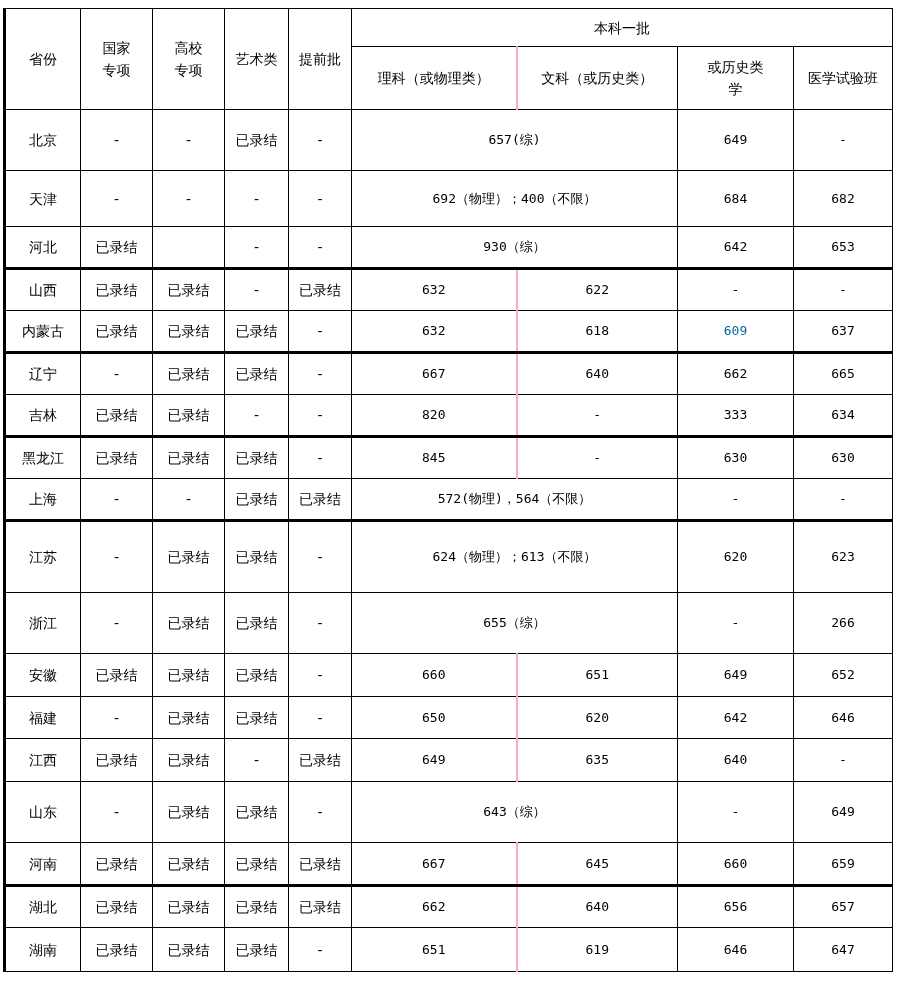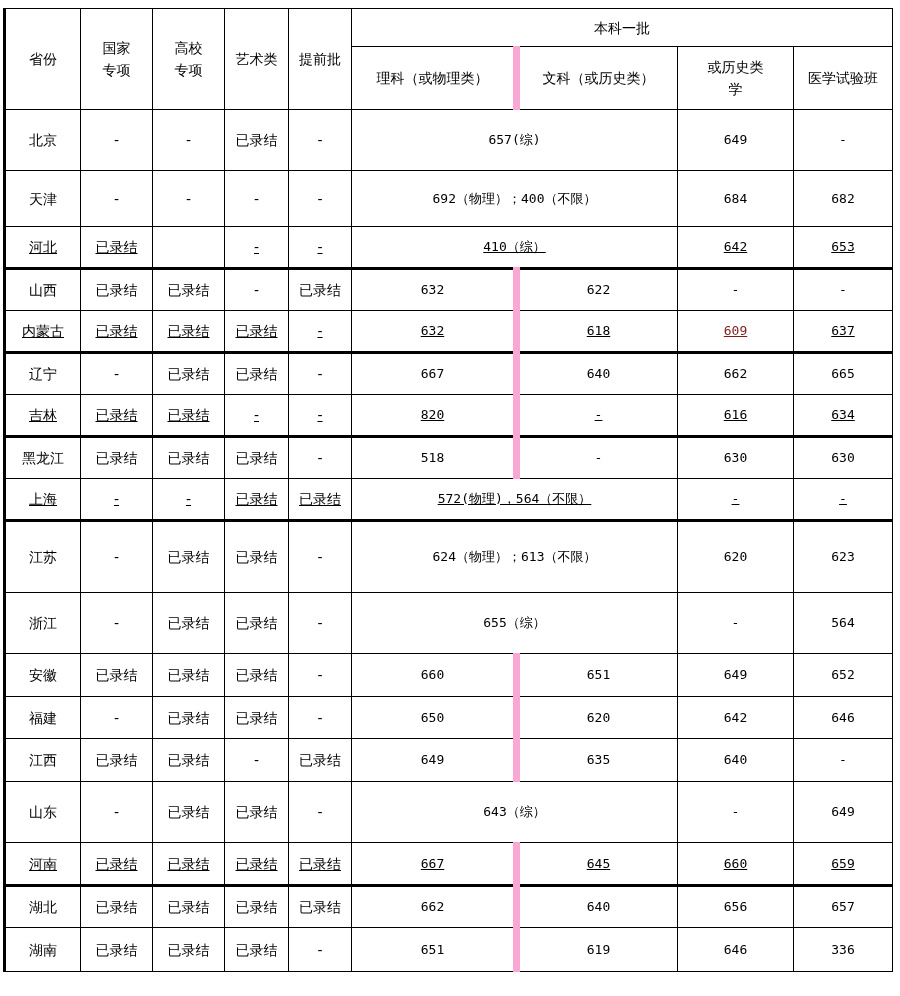--- a/index.html
+++ b/index.html
@@ -9,23 +9,23 @@
     position: absolute; left: 3px; top: 8px;
     border-collapse: collapse; table-layout: fixed;
     font-size: 14px;
   }
   table.scores td {
     border: 1px solid #000; text-align: center; vertical-align: middle;
     padding: 0; line-height: 22px; overflow: hidden;
   }
   table.scores td.left-edge { border-left: 3px solid #000; margin-top: 36px; }
   table.scores td.num { font-family: "DejaVu Sans Mono", "Liberation Mono", monospace; font-size: 13px; }
-  table.scores td.thick-right { border-right: 7px solid #f9a8d4; }
-  tr.thick-bottom td { border-bottom: 3px solid #000; text-decoration: underline; }
-  td.gray { color: #7f1d1d; }
+  table.scores td.thick-right { border-right: 2px solid #f9a8d4; }
+  tr.thick-bottom td { border-bottom: 3px solid #000; }
+  td.gray { color: #0369a1; }
 </style>
 </head>
 <body>
 
 <table class="scores">
   <colgroup>
     <col style="width:76px">
       <col style="width:72px">
       <col style="width:72px">
       <col style="width:64px">
@@ -72,21 +72,21 @@
       <td class="num">684</td>
       <td class="num">682</td>
     </tr>
 
     <tr class="thick-bottom" style="height:42px">
       <td class="left-edge">河北</td>
       <td>已录结</td>
       <td></td>
       <td>-</td>
       <td>-</td>
-      <td colspan="2" class="num">410（综）</td>
+      <td colspan="2" class="num">930（综）</td>
       <td class="num">642</td>
       <td class="num">653</td>
     </tr>
 
     <tr style="height:42px">
       <td class="left-edge">山西</td>
       <td>已录结</td>
       <td>已录结</td>
       <td>-</td>
       <td>已录结</td>
@@ -121,31 +121,31 @@
     </tr>
 
     <tr class="thick-bottom" style="height:42px">
       <td class="left-edge">吉林</td>
       <td>已录结</td>
       <td>已录结</td>
       <td>-</td>
       <td>-</td>
       <td class="num thick-right">820</td>
       <td class="num">-</td>
-      <td class="num">616</td>
+      <td class="num">333</td>
       <td class="num">634</td>
     </tr>
 
     <tr style="height:42px">
       <td class="left-edge">黑龙江</td>
       <td>已录结</td>
       <td>已录结</td>
       <td>已录结</td>
       <td>-</td>
-      <td class="num thick-right">518</td>
+      <td class="num thick-right">845</td>
       <td class="num">-</td>
       <td class="num">630</td>
       <td class="num">630</td>
     </tr>
 
     <tr class="thick-bottom" style="height:42px">
       <td class="left-edge">上海</td>
       <td>-</td>
       <td>-</td>
       <td>已录结</td>
@@ -167,21 +167,21 @@
     </tr>
 
     <tr style="height:61px">
       <td class="left-edge">浙江</td>
       <td>-</td>
       <td>已录结</td>
       <td>已录结</td>
       <td>-</td>
       <td colspan="2" class="num">655（综）</td>
       <td class="num">-</td>
-      <td class="num">564</td>
+      <td class="num">266</td>
     </tr>
 
     <tr style="height:43px">
       <td class="left-edge">安徽</td>
       <td>已录结</td>
       <td>已录结</td>
       <td>已录结</td>
       <td>-</td>
       <td class="num thick-right">660</td>
       <td class="num">651</td>
@@ -250,16 +250,16 @@
 
     <tr style="height:44px">
       <td class="left-edge">湖南</td>
       <td>已录结</td>
       <td>已录结</td>
       <td>已录结</td>
       <td>-</td>
       <td class="num thick-right">651</td>
       <td class="num">619</td>
       <td class="num">646</td>
-      <td class="num">336</td>
+      <td class="num">647</td>
     </tr>
   </tbody>
 </table>
 
 </body></html>

